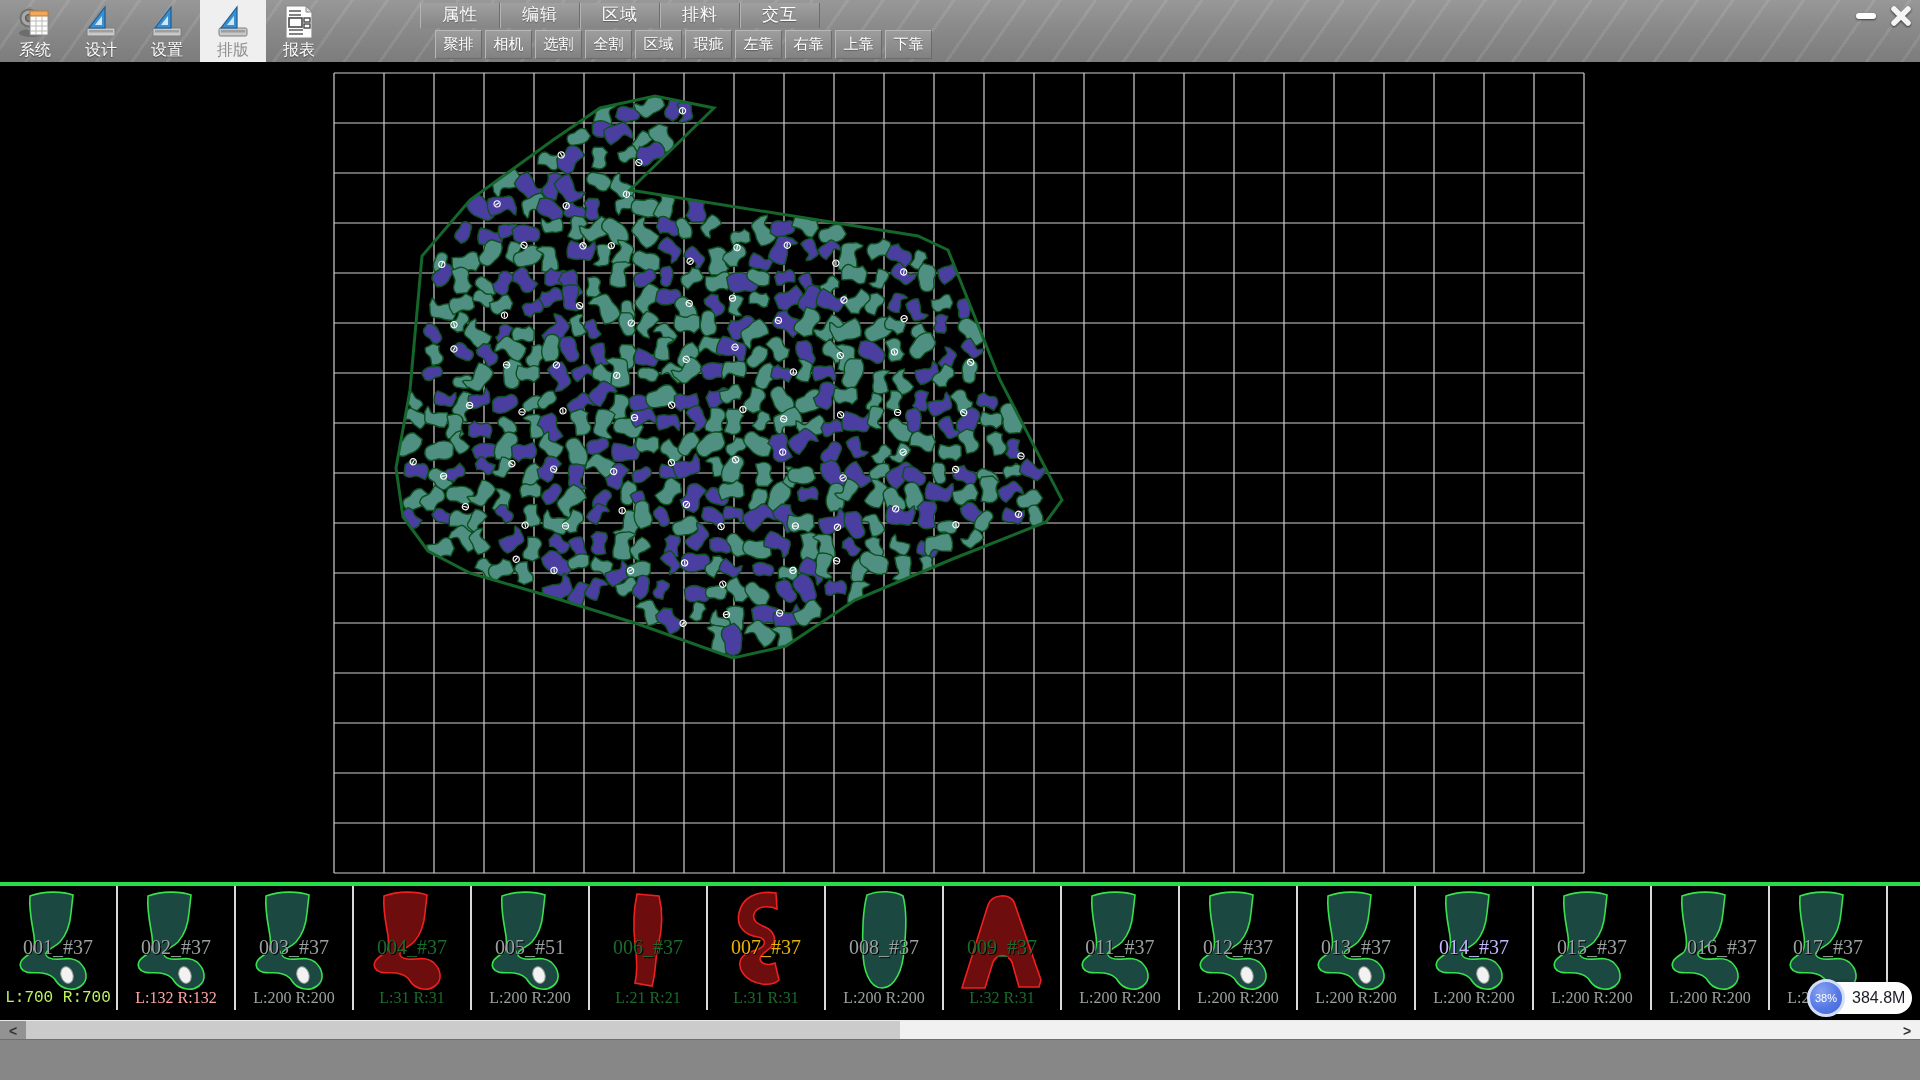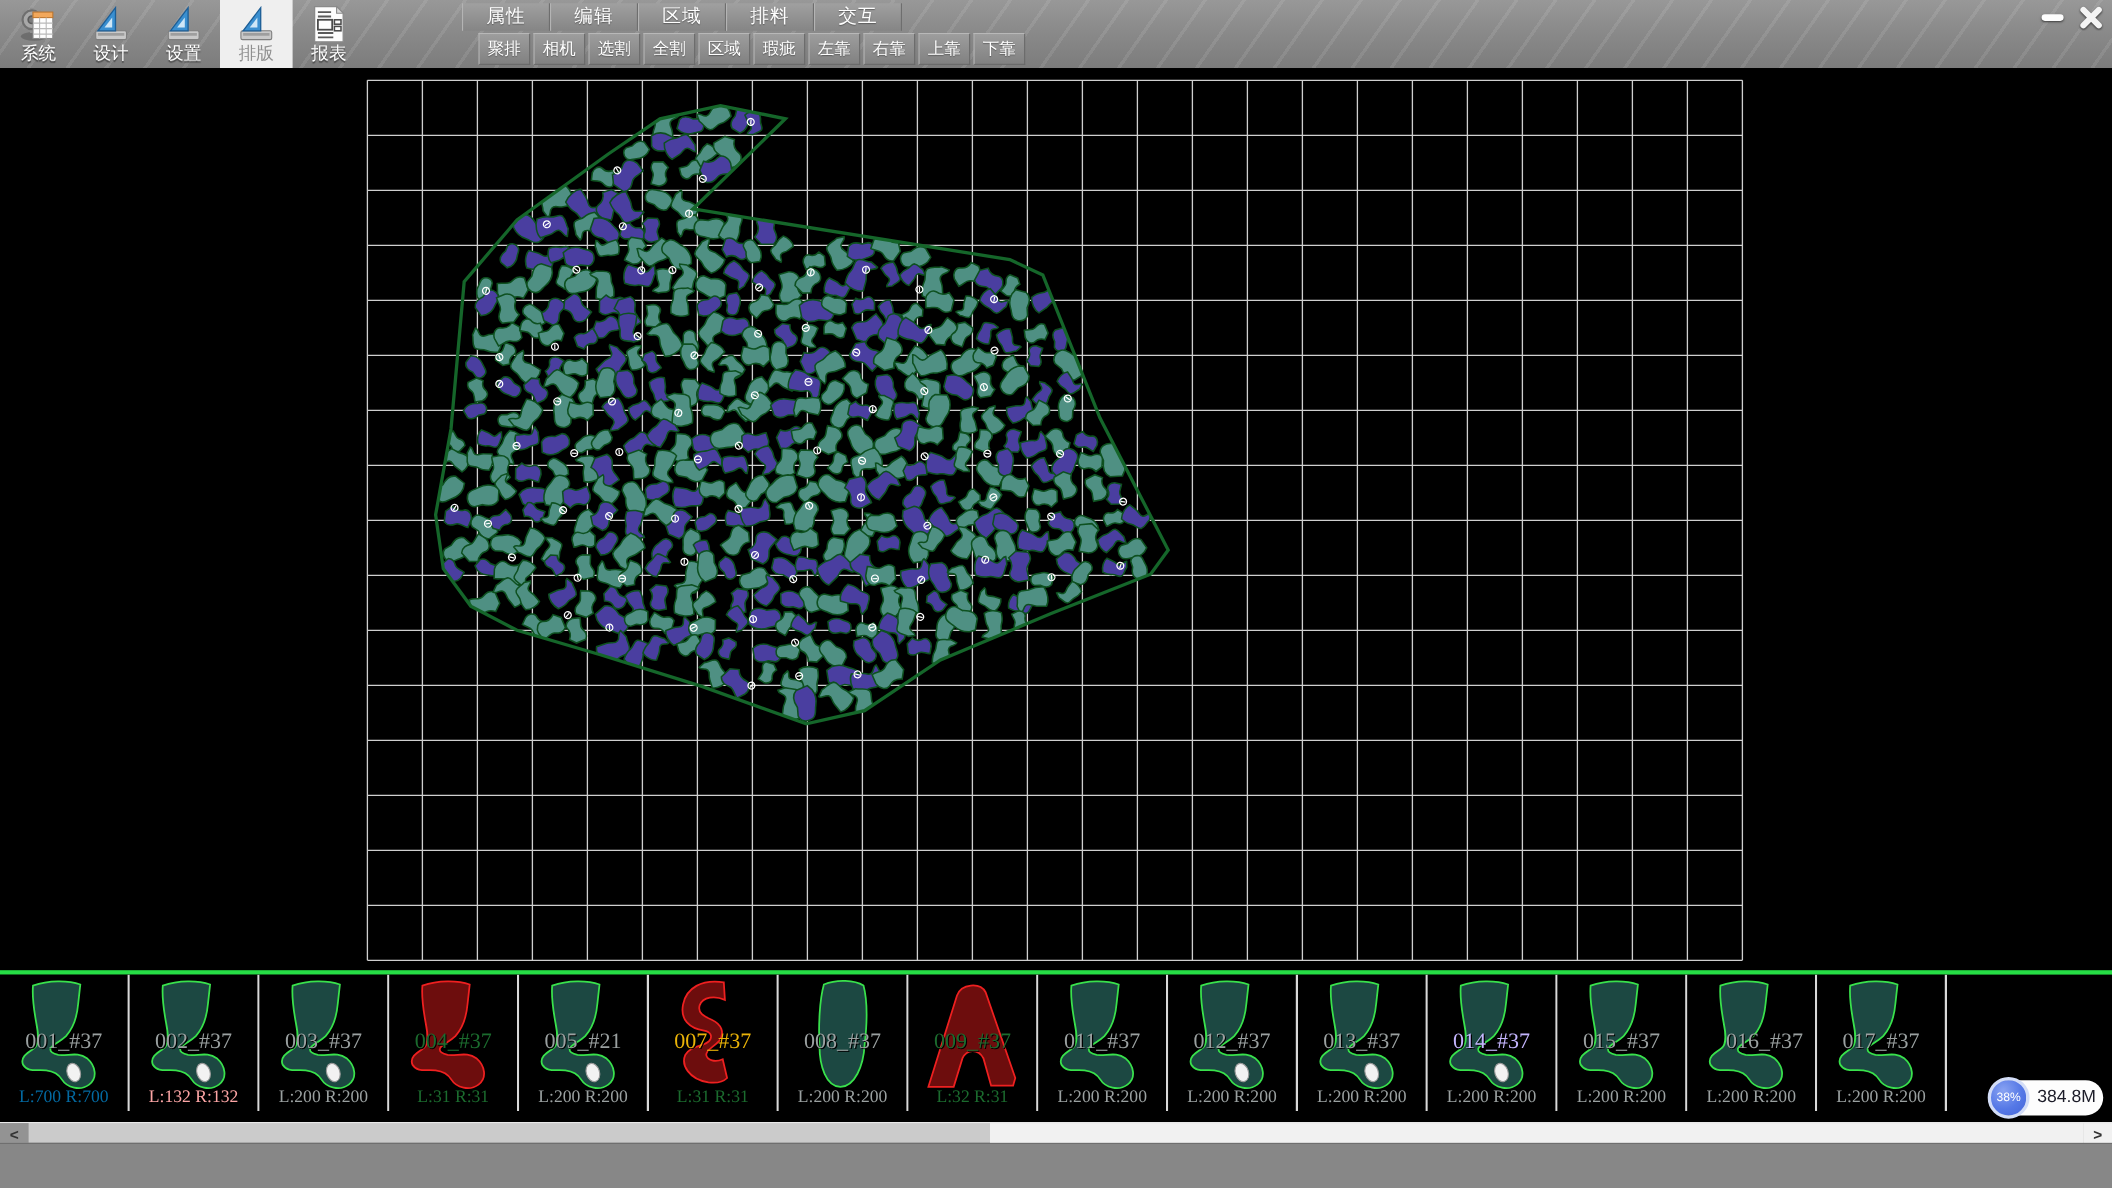--- a/index.html
+++ b/index.html
@@ -917,32 +917,34 @@
             <path d="M-1.2,2 L1.4,-1.8" stroke="#ffffff" stroke-width="1.1" fill="none"></path>
           </g>
         </g>
         <path d="M553,78 L 600,46 L 655,34 L 714,46 L 630,128 L 918,174 L 948,188 L 1000,318 L 1062,438 L 1046,460 L 955,496 L 855,538 L 786,584 L 733,596 L 638,562 L 545,533 L 470,511 L 428,489 L 403,455 L 396,406 L 410,328 L 422,194 L 470,138 Z" fill="none" stroke="#15662a" stroke-width="3"></path>
       </svg>
   </div>
 
   <div class="thumbstrip"><div class="thumb-cell"><svg width="96" height="106" viewBox="0 0 96 106">
           <path d="M20,7 C34,2 52,2 63,6 L61,24 C60,36 57,45 50,53 C45,58 38,60 36,64 C35,67 38,69 43,70 C52,71 61,67 69,73 C77,80 79,91 71,97 C63,103 51,100 46,92 C43,87 39,85 32,84 C24,83 15,86 11,79 C8,72 15,68 21,64 C26,60 25,51 23,41 C21,30 19,18 20,7 Z" fill="#1c4842" stroke="#39e14c" stroke-width="1.6"></path>
           <ellipse cx="57" cy="86" rx="6" ry="8.5" transform="rotate(-18 57 86)" fill="#f2f2f2" stroke="#9a9a9a" stroke-width="1"></ellipse>
-        </svg><div class="thumb-label" style="color: rgb(154, 160, 160);">001_#37</div><div class="thumb-counts" style="color: #0369a1;">L:700 R:700</div></div><div class="thumb-cell"><svg width="96" height="106" viewBox="0 0 96 106">
+        </svg><div class="thumb-label" style="color: rgb(154, 160, 160);">001_#37</div><div class="thumb-counts" style="color: #bef264; font-family: Liberation Mono, monospace;">L:700 R:700</div></div><div class="thumb-cell"><svg width="96" height="106" viewBox="0 0 96 106">
           <path d="M20,7 C34,2 52,2 63,6 L61,24 C60,36 57,45 50,53 C45,58 38,60 36,64 C35,67 38,69 43,70 C52,71 61,67 69,73 C77,80 79,91 71,97 C63,103 51,100 46,92 C43,87 39,85 32,84 C24,83 15,86 11,79 C8,72 15,68 21,64 C26,60 25,51 23,41 C21,30 19,18 20,7 Z" fill="#1c4842" stroke="#39e14c" stroke-width="1.6"></path>
           <ellipse cx="57" cy="86" rx="6" ry="8.5" transform="rotate(-18 57 86)" fill="#f2f2f2" stroke="#9a9a9a" stroke-width="1"></ellipse>
         </svg><div class="thumb-label" style="color: rgb(154, 160, 160);">002_#37</div><div class="thumb-counts" style="color: #fca5a5;">L:132 R:132</div></div><div class="thumb-cell"><svg width="96" height="106" viewBox="0 0 96 106">
           <path d="M20,7 C34,2 52,2 63,6 L61,24 C60,36 57,45 50,53 C45,58 38,60 36,64 C35,67 38,69 43,70 C52,71 61,67 69,73 C77,80 79,91 71,97 C63,103 51,100 46,92 C43,87 39,85 32,84 C24,83 15,86 11,79 C8,72 15,68 21,64 C26,60 25,51 23,41 C21,30 19,18 20,7 Z" fill="#1c4842" stroke="#39e14c" stroke-width="1.6"></path>
           <ellipse cx="57" cy="86" rx="6" ry="8.5" transform="rotate(-18 57 86)" fill="#f2f2f2" stroke="#9a9a9a" stroke-width="1"></ellipse>
         </svg><div class="thumb-label" style="color: rgb(154, 160, 160);">003_#37</div><div class="thumb-counts" style="color: rgb(154, 160, 160);">L:200 R:200</div></div><div class="thumb-cell"><svg width="96" height="106" viewBox="0 0 96 106">
           <path d="M20,7 C34,2 52,2 63,6 L61,24 C60,36 57,45 50,53 C45,58 38,60 36,64 C35,67 38,69 43,70 C52,71 61,67 69,73 C77,80 79,91 71,97 C63,103 51,100 46,92 C43,87 39,85 32,84 C24,83 15,86 11,79 C8,72 15,68 21,64 C26,60 25,51 23,41 C21,30 19,18 20,7 Z" fill="#6d0d0d" stroke="#ee2020" stroke-width="1.6"></path>
         </svg><div class="thumb-label" style="color: rgb(27, 107, 46);">004_#37</div><div class="thumb-counts" style="color: rgb(27, 107, 46);">L:31 R:31</div></div><div class="thumb-cell"><svg width="96" height="106" viewBox="0 0 96 106">
           <path d="M20,7 C34,2 52,2 63,6 L61,24 C60,36 57,45 50,53 C45,58 38,60 36,64 C35,67 38,69 43,70 C52,71 61,67 69,73 C77,80 79,91 71,97 C63,103 51,100 46,92 C43,87 39,85 32,84 C24,83 15,86 11,79 C8,72 15,68 21,64 C26,60 25,51 23,41 C21,30 19,18 20,7 Z" fill="#1c4842" stroke="#39e14c" stroke-width="1.6"></path>
           <ellipse cx="57" cy="86" rx="6" ry="8.5" transform="rotate(-18 57 86)" fill="#f2f2f2" stroke="#9a9a9a" stroke-width="1"></ellipse>
-        </svg><div class="thumb-label" style="color: rgb(154, 160, 160);">005_#21</div><div class="thumb-counts" style="color: rgb(154, 160, 160);">L:200 R:200</div></div><div class="thumb-cell"><svg width="96" height="106" viewBox="0 0 96 106">
+        </svg><div class="thumb-label" style="color: rgb(154, 160, 160);">005_#51</div><div class="thumb-counts" style="color: rgb(154, 160, 160);">L:200 R:200</div></div><div class="thumb-cell"><svg width="96" height="106" viewBox="0 0 96 106">
+          <path d="M37,5 L59,7 C63,23 62,42 58,57 C55,71 56,84 52,97 L35,94 C38,81 37,69 35,55 C33,37 34,19 37,5 Z" fill="#6d0d0d" stroke="#ee2020" stroke-width="1.6"></path>
+        </svg><div class="thumb-label" style="color: rgb(27, 107, 46);">006_#37</div><div class="thumb-counts" style="color: rgb(27, 107, 46);">L:21 R:21</div></div><div class="thumb-cell"><svg width="96" height="106" viewBox="0 0 96 106">
           <path d="M58,4 C38,1 24,9 21,24 C18,38 27,46 40,48 C46,49 48,53 45,57 C40,63 28,61 23,70 C19,79 26,92 44,95 C52,96 58,94 61,91 L57,74 C50,77 43,75 42,70 C42,65 49,63 54,57 C59,50 56,42 47,38 C40,35 34,32 36,25 C39,17 50,16 59,20 Z" fill="#6d0d0d" stroke="#ee2020" stroke-width="1.6"></path>
         </svg><div class="thumb-label" style="color: #eab308;">007_#37</div><div class="thumb-counts" style="color: rgb(27, 107, 46);">L:31 R:31</div></div><div class="thumb-cell"><svg width="96" height="106" viewBox="0 0 96 106">
           <path d="M31,6 C43,1 59,2 67,7 C71,22 70,44 68,61 C67,80 59,99 46,99 C33,99 27,80 27,62 C26,44 27,20 31,6 Z" fill="#1c4842" stroke="#39e14c" stroke-width="1.6"></path>
         </svg><div class="thumb-label" style="color: rgb(154, 160, 160);">008_#37</div><div class="thumb-counts" style="color: rgb(154, 160, 160);">L:200 R:200</div></div><div class="thumb-cell"><svg width="96" height="106" viewBox="0 0 96 106">
           <path d="M8,99 L34,16 C38,5 55,4 60,13 L87,91 L85,98 L65,98 L58,73 C53,64 43,65 39,73 L31,99 Z" fill="#6d0d0d" stroke="#ee2020" stroke-width="1.6"></path>
         </svg><div class="thumb-label" style="color: rgb(27, 107, 46);">009_#37</div><div class="thumb-counts" style="color: rgb(27, 107, 46);">L:32 R:31</div></div><div class="thumb-cell"><svg width="96" height="106" viewBox="0 0 96 106">
           <path d="M20,7 C34,2 52,2 63,6 L61,24 C60,36 57,45 50,53 C45,58 38,60 36,64 C35,67 38,69 43,70 C52,71 61,67 69,73 C77,80 79,91 71,97 C63,103 51,100 46,92 C43,87 39,85 32,84 C24,83 15,86 11,79 C8,72 15,68 21,64 C26,60 25,51 23,41 C21,30 19,18 20,7 Z" fill="#1c4842" stroke="#39e14c" stroke-width="1.6"></path>
         </svg><div class="thumb-label" style="color: rgb(154, 160, 160);">011_#37</div><div class="thumb-counts" style="color: rgb(154, 160, 160);">L:200 R:200</div></div><div class="thumb-cell"><svg width="96" height="106" viewBox="0 0 96 106">
           <path d="M20,7 C34,2 52,2 63,6 L61,24 C60,36 57,45 50,53 C45,58 38,60 36,64 C35,67 38,69 43,70 C52,71 61,67 69,73 C77,80 79,91 71,97 C63,103 51,100 46,92 C43,87 39,85 32,84 C24,83 15,86 11,79 C8,72 15,68 21,64 C26,60 25,51 23,41 C21,30 19,18 20,7 Z" fill="#1c4842" stroke="#39e14c" stroke-width="1.6"></path>
           <ellipse cx="57" cy="86" rx="6" ry="8.5" transform="rotate(-18 57 86)" fill="#f2f2f2" stroke="#9a9a9a" stroke-width="1"></ellipse>

